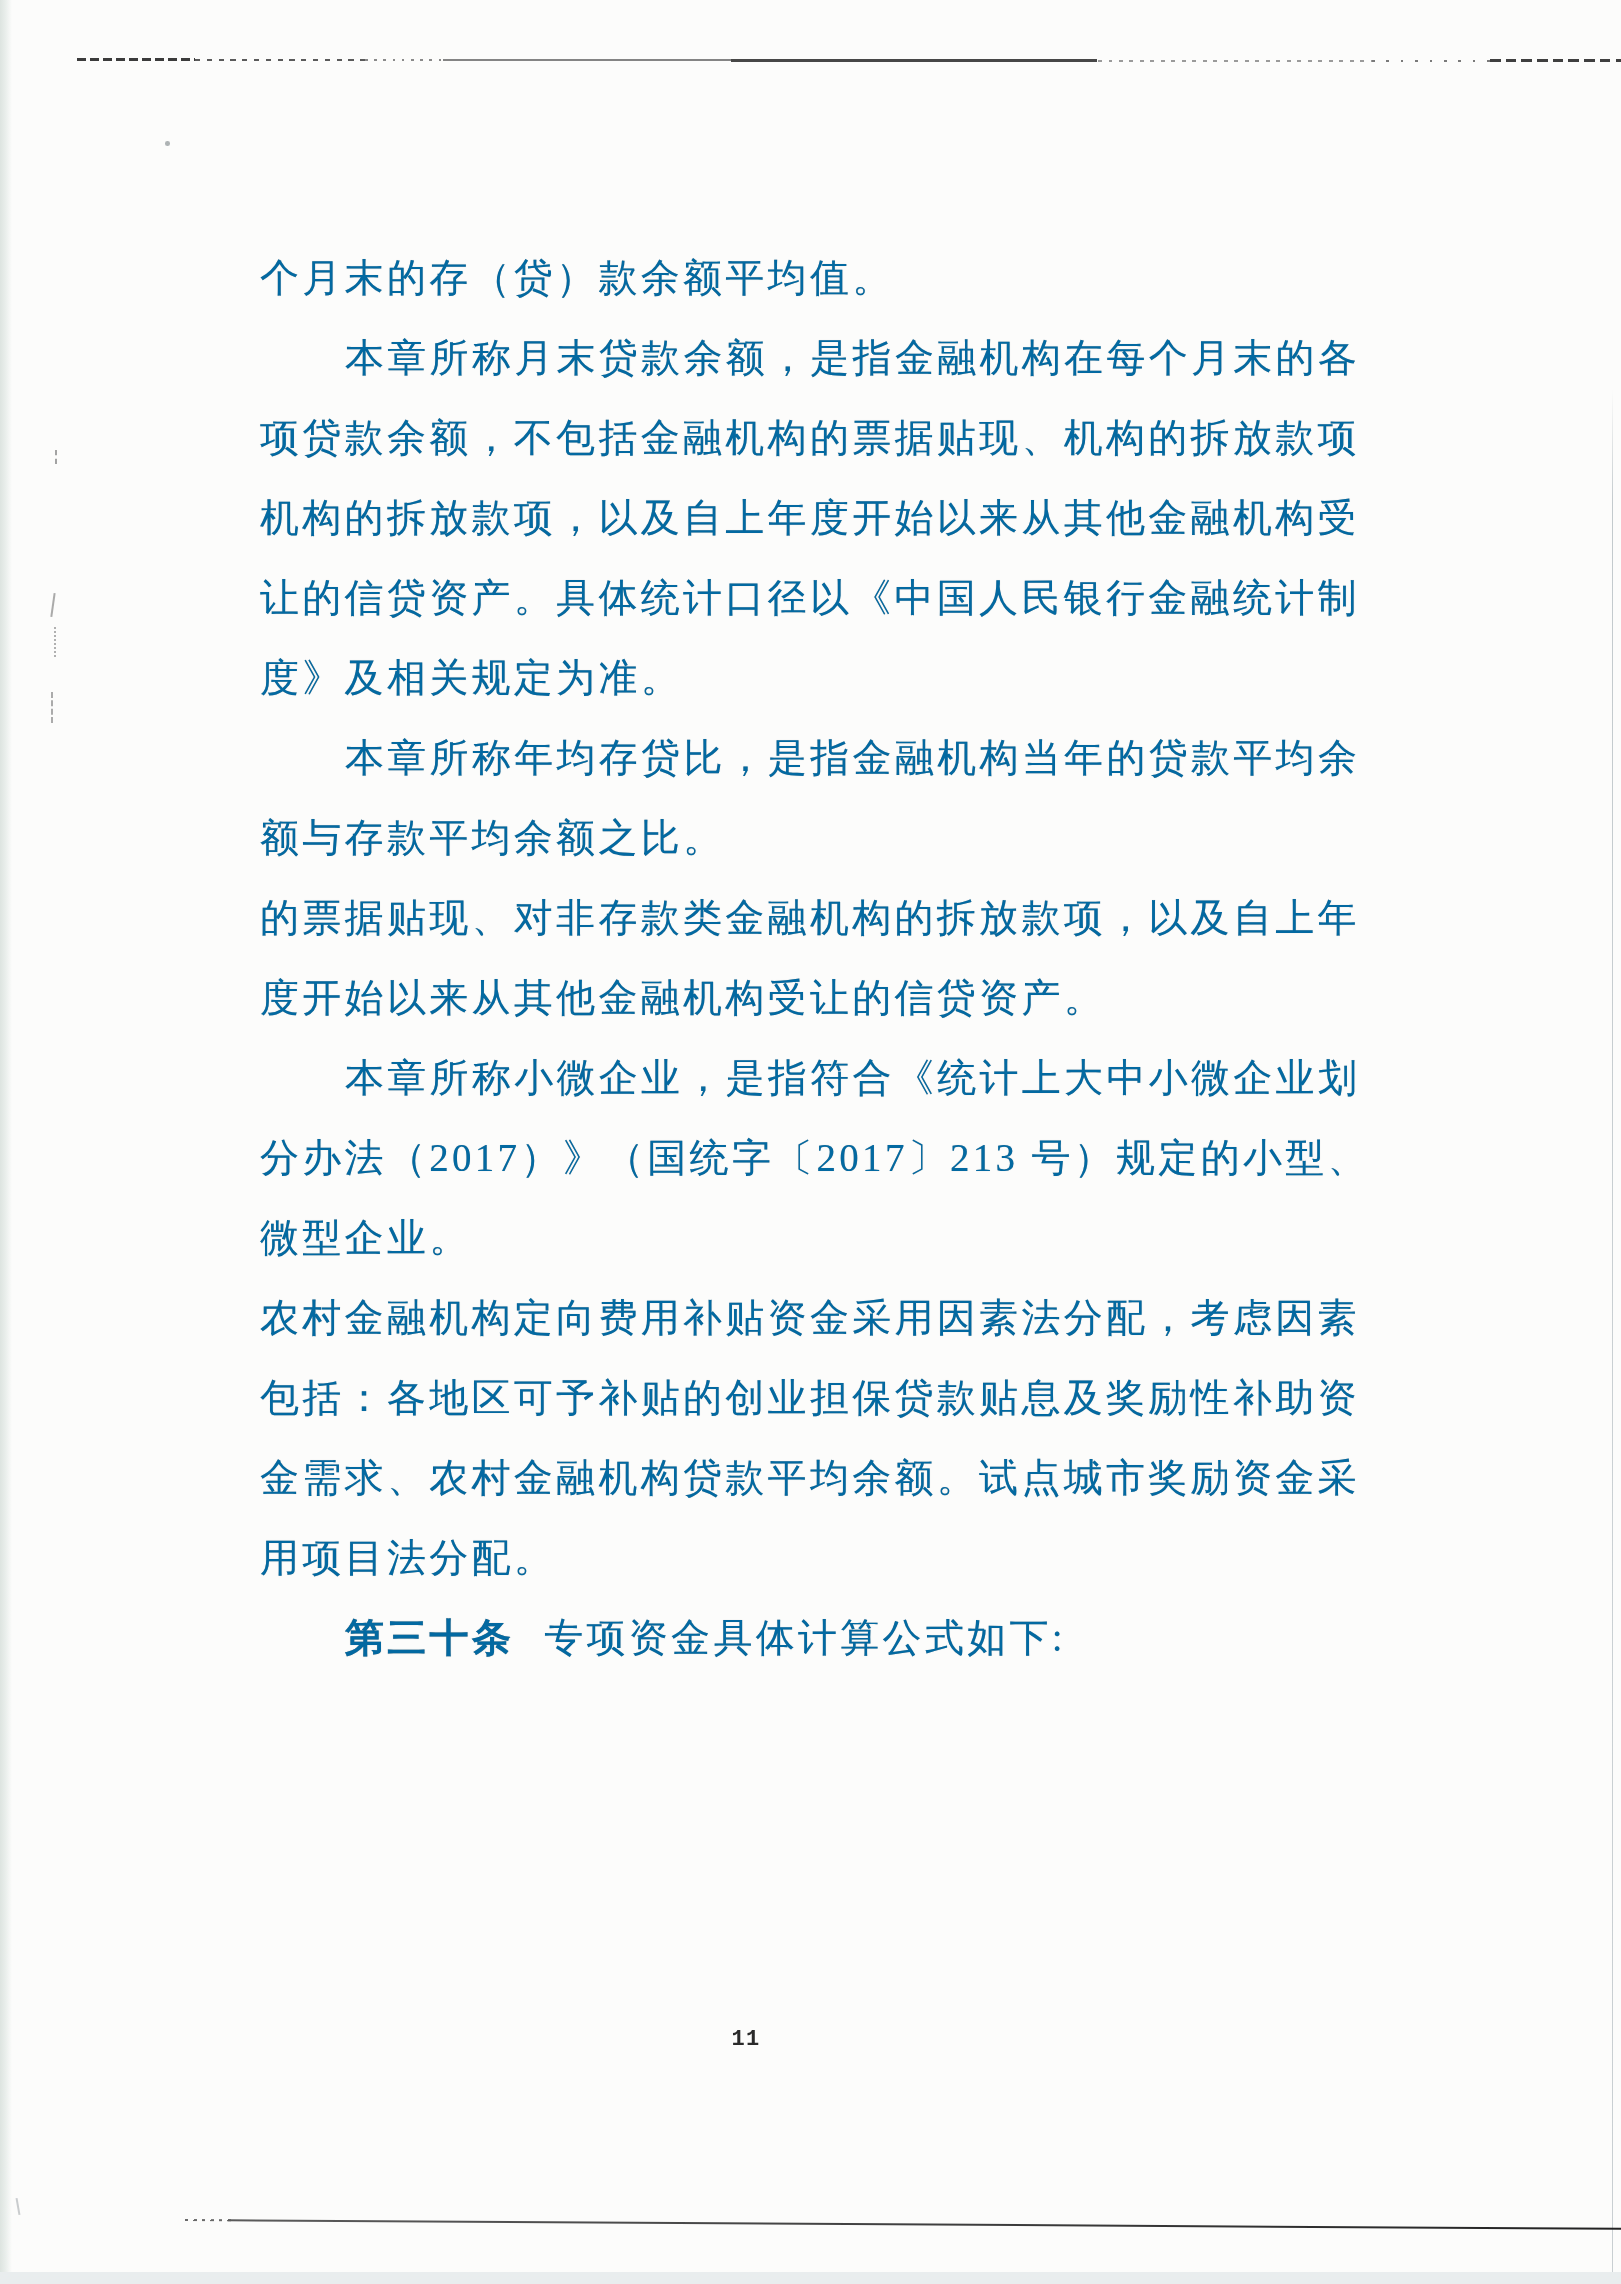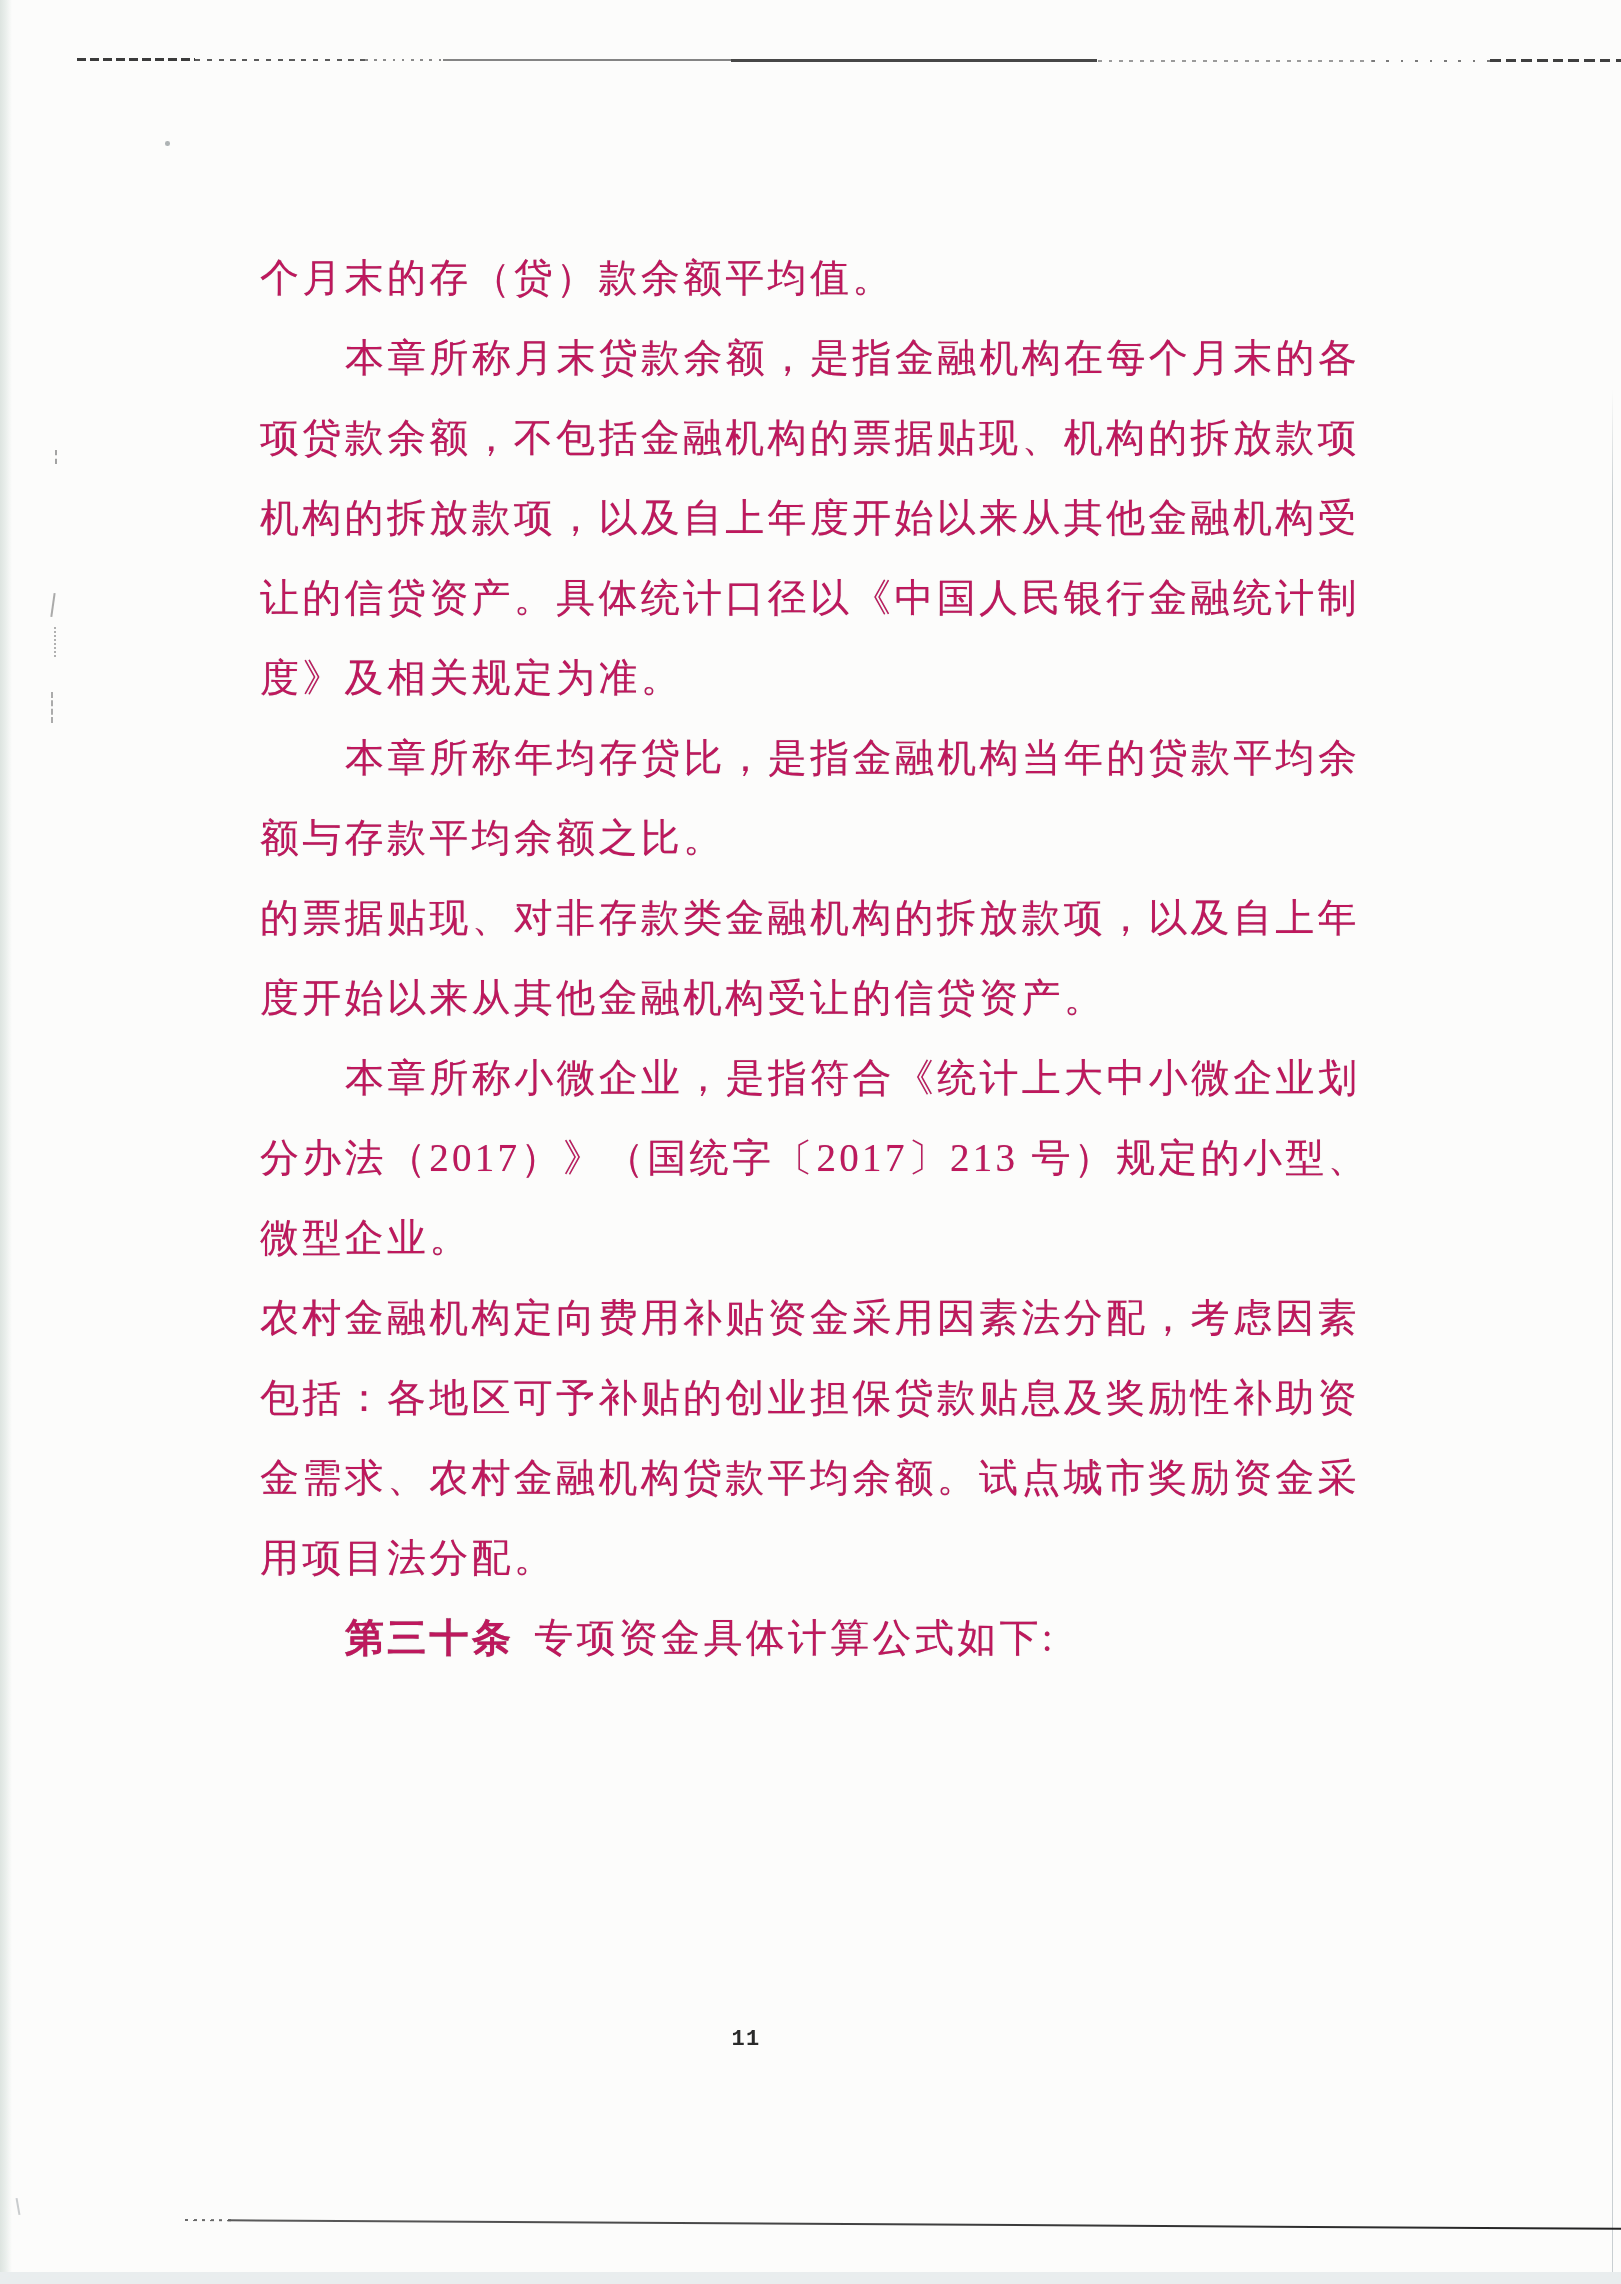--- a/index.html
+++ b/index.html
@@ -62,35 +62,35 @@
   .corner-tick { position: absolute; left: 17px; top: 2198px; width: 2px; height: 17px;
     background: #b3b8ba; transform: rotate(-10deg); opacity: .7; }
   
   .text-block {
     position: absolute; left: 260px; top: 238px; width: 1102px;
   }
   .line {
     height: 80px; line-height: 80px;
     font-size: 39px; letter-spacing: 3.3px;
     white-space: nowrap;
-    color: #be185d;
+    color: #0369a1;
     text-shadow: 0 0 0.7px rgba(20,20,20,0.35);
   }
   .indent { padding-left: 85px; }
   .heading {
     text-align: center;
     font-family: "Liberation Sans", "DejaVu Sans", sans-serif;
     font-weight: 700;
     font-size: 41px; letter-spacing: 3.9px; word-spacing: 14.4px;
     text-shadow: 0 0 0.7px rgba(10,10,10,0.5);
   }
   .term {
     font-family: "Liberation Sans", "DejaVu Sans", sans-serif;
     font-weight: 700;
-    margin-right: 20px;
+    margin-right: 30px;
     text-shadow: 0 0 0.7px rgba(10,10,10,0.5);
   }
   .tight { letter-spacing: 1.6px; padding-left: 82px; }
   .tight .term { margin-right: 37px; }
   .page-number {
     position: absolute; left: 0; top: 2027px; width: 1492px;
     text-align: center;
     font-family: "Liberation Mono", "DejaVu Sans Mono", monospace;
     font-size: 22px; font-weight: 700; letter-spacing: 1.3px;
     color: #2a2a2a;

